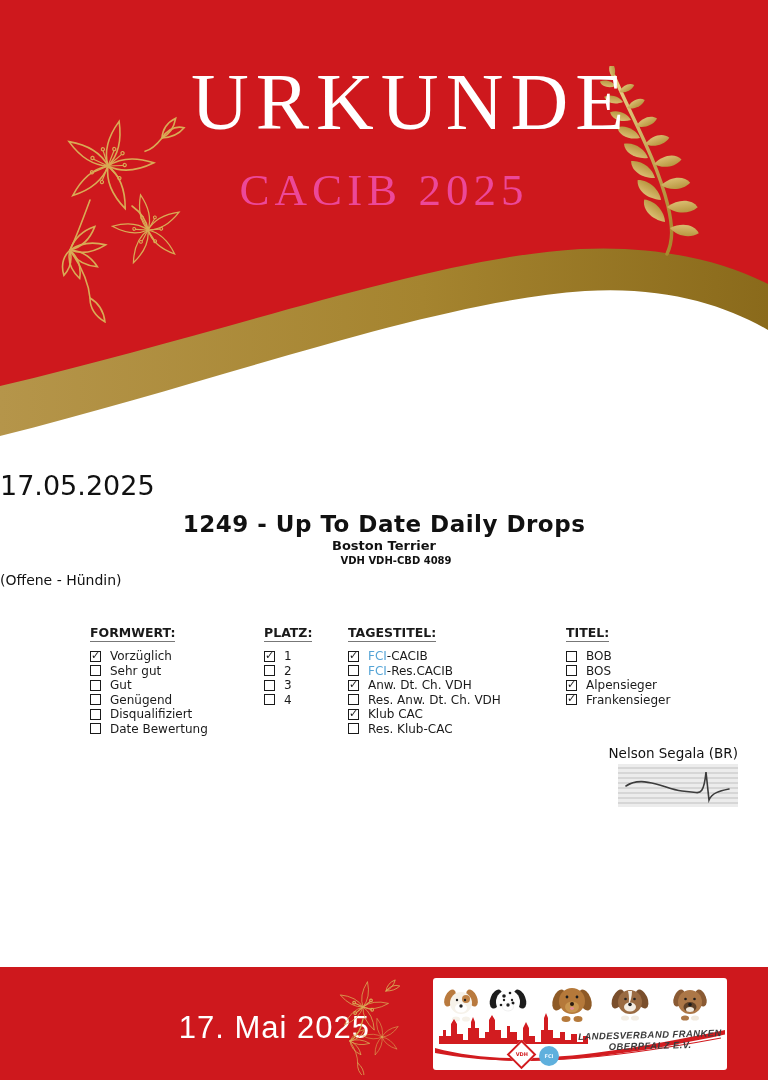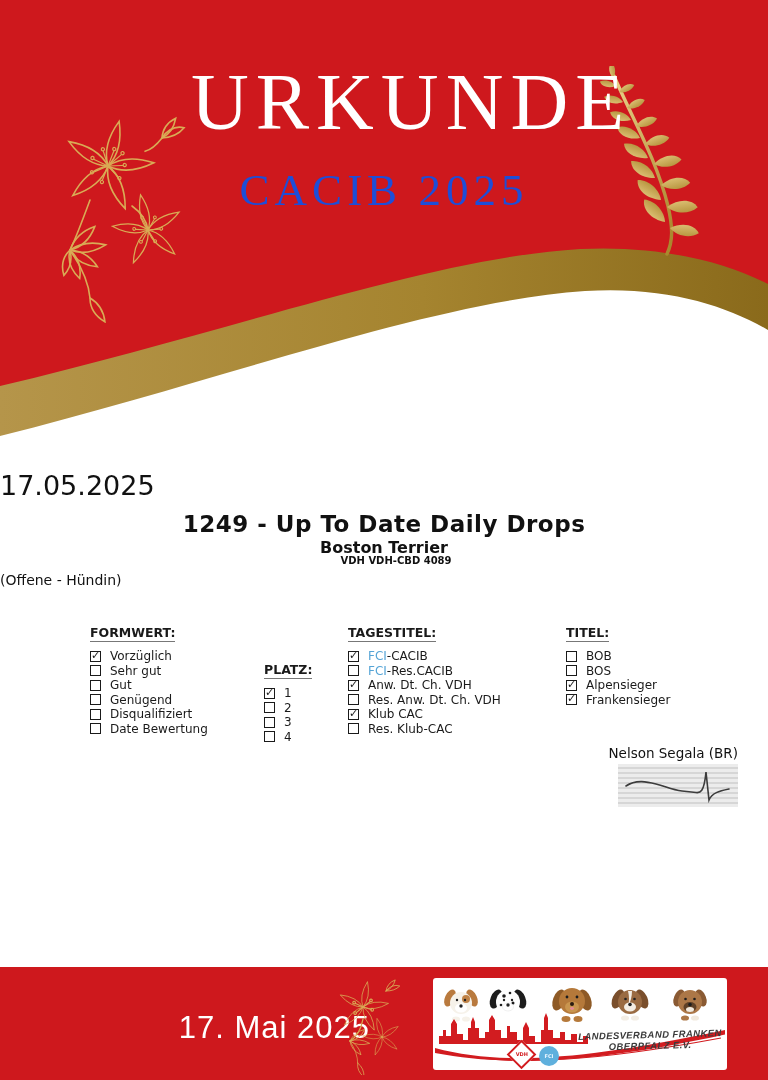--- a/index.html
+++ b/index.html
@@ -6,39 +6,39 @@
   body{background:#ffffff;font-family:"DejaVu Sans",sans-serif;}
   .page{position:relative;width:768px;height:1080px;background:#ffffff;overflow:hidden;}
 
   
   .header-bg{position:absolute;top:0;left:0;width:768px;height:460px;}
   .ornament{position:absolute;pointer-events:none;}
   .title{position:absolute;top:62px;left:0;width:768px;text-align:center;
          font-family:"Liberation Serif",serif;font-weight:400;color:#ffffff;
          font-size:80px;letter-spacing:7px;line-height:1;margin-left:27px;}
   .subtitle{position:absolute;top:168px;left:0;width:768px;text-align:center;
-         font-family:"Liberation Serif",serif;color:#1d4ed8;
+         font-family:"Liberation Serif",serif;color:#ec4899;
          font-size:45px;letter-spacing:5px;line-height:1;}
 
   
   .ev-date{position:absolute;top:470px;left:0;width:768px;text-align:left;
          font-size:27px;color:#111;}
   .ev-entry{position:absolute;top:511px;left:0;width:768px;text-align:center;
          font-size:23px;font-weight:bold;color:#111;letter-spacing:0.5px;}
   .ev-breed{position:absolute;top:538px;left:0;width:768px;text-align:center;
-         font-size:16px;font-weight:bold;color:#111;}
+         font-size:13px;font-weight:bold;color:#111;}
   .ev-reg{position:absolute;top:555px;left:12px;width:768px;text-align:center;
          font-size:10px;color:#111;font-weight:bold;}
   .ev-class{position:absolute;top:572px;left:0;width:768px;text-align:left;
          font-size:14px;color:#111;}
 
   
   .columns{position:absolute;top:622px;left:0;width:768px;height:130px;color:#1a1a1a;}
   .col{position:absolute;top:0;}
-  .col0{left:90px;} .col1{left:264px;margin-top:37px;} .col2{left:348px;} .col3{left:566px;}
+  .col0{left:90px;} .col1{left:264px;} .col2{left:348px;} .col3{left:566px;}
   .col-heading{display:inline-block;font-size:12.5px;font-weight:bold;
          border-bottom:1.5px solid #777;padding-bottom:1px;margin-bottom:8px;}
   .item{display:flex;align-items:center;margin-bottom:2.6px;font-size:12px;line-height:12px;}
   .cb{flex:0 0 auto;width:9px;height:9px;border:1.2px solid #1a1a1a;margin-right:9px;
          font-size:11px;line-height:8px;text-align:center;color:#1a1a1a;overflow:visible;}
   .lbl{white-space:nowrap;}
   .fci{color:#55a4d6;}
 
   
   .judge-name{position:absolute;top:745px;left:468px;width:270px;text-align:right;

